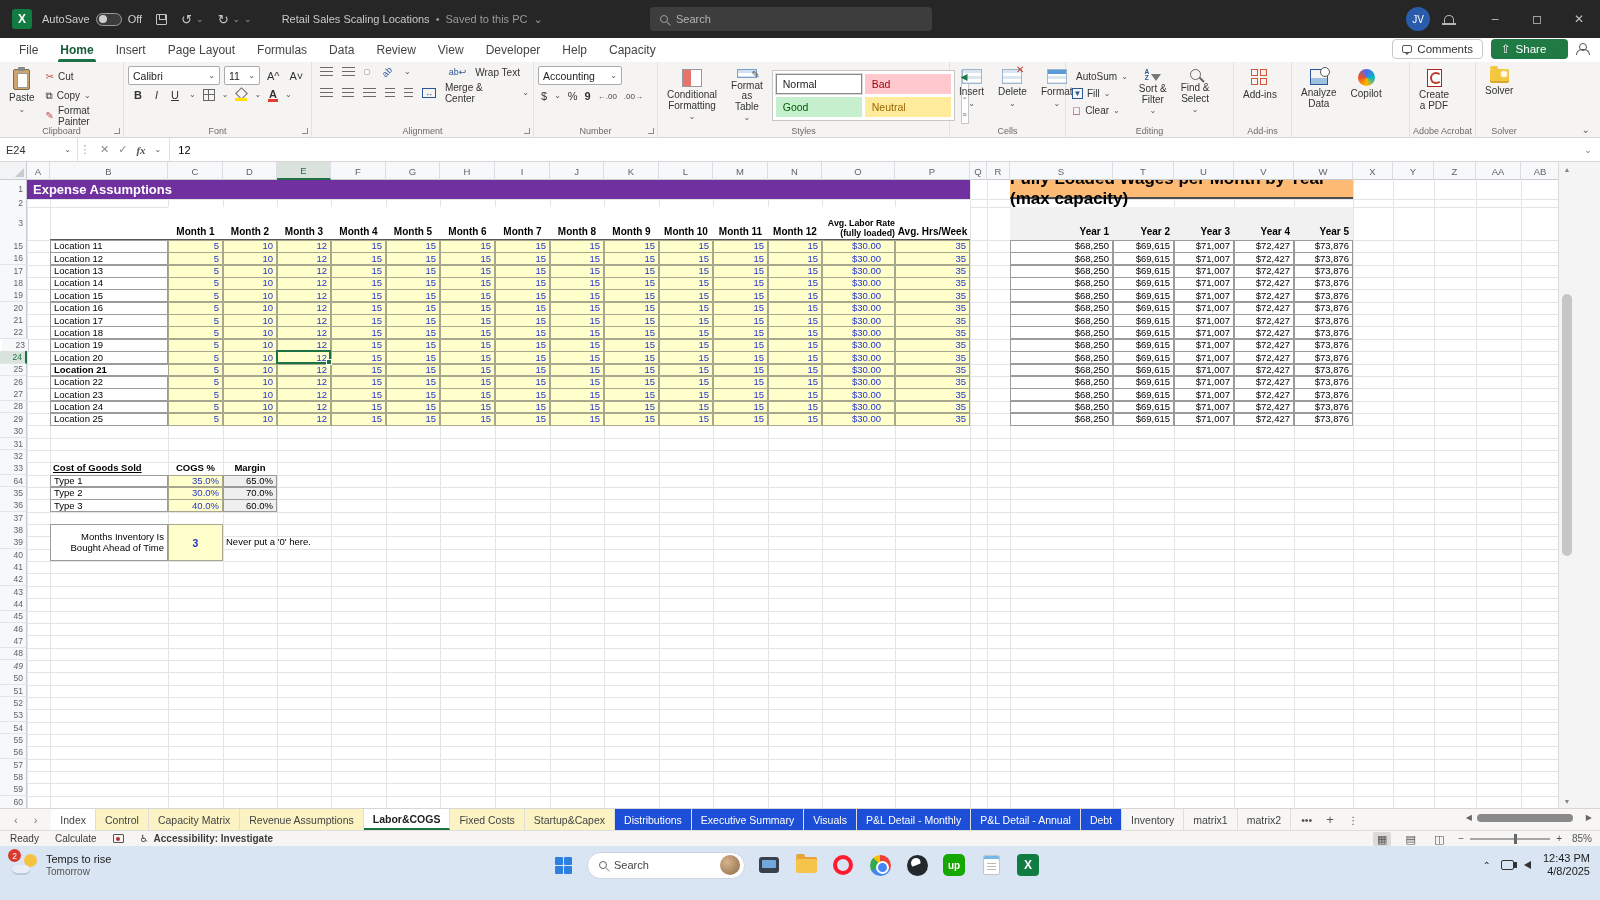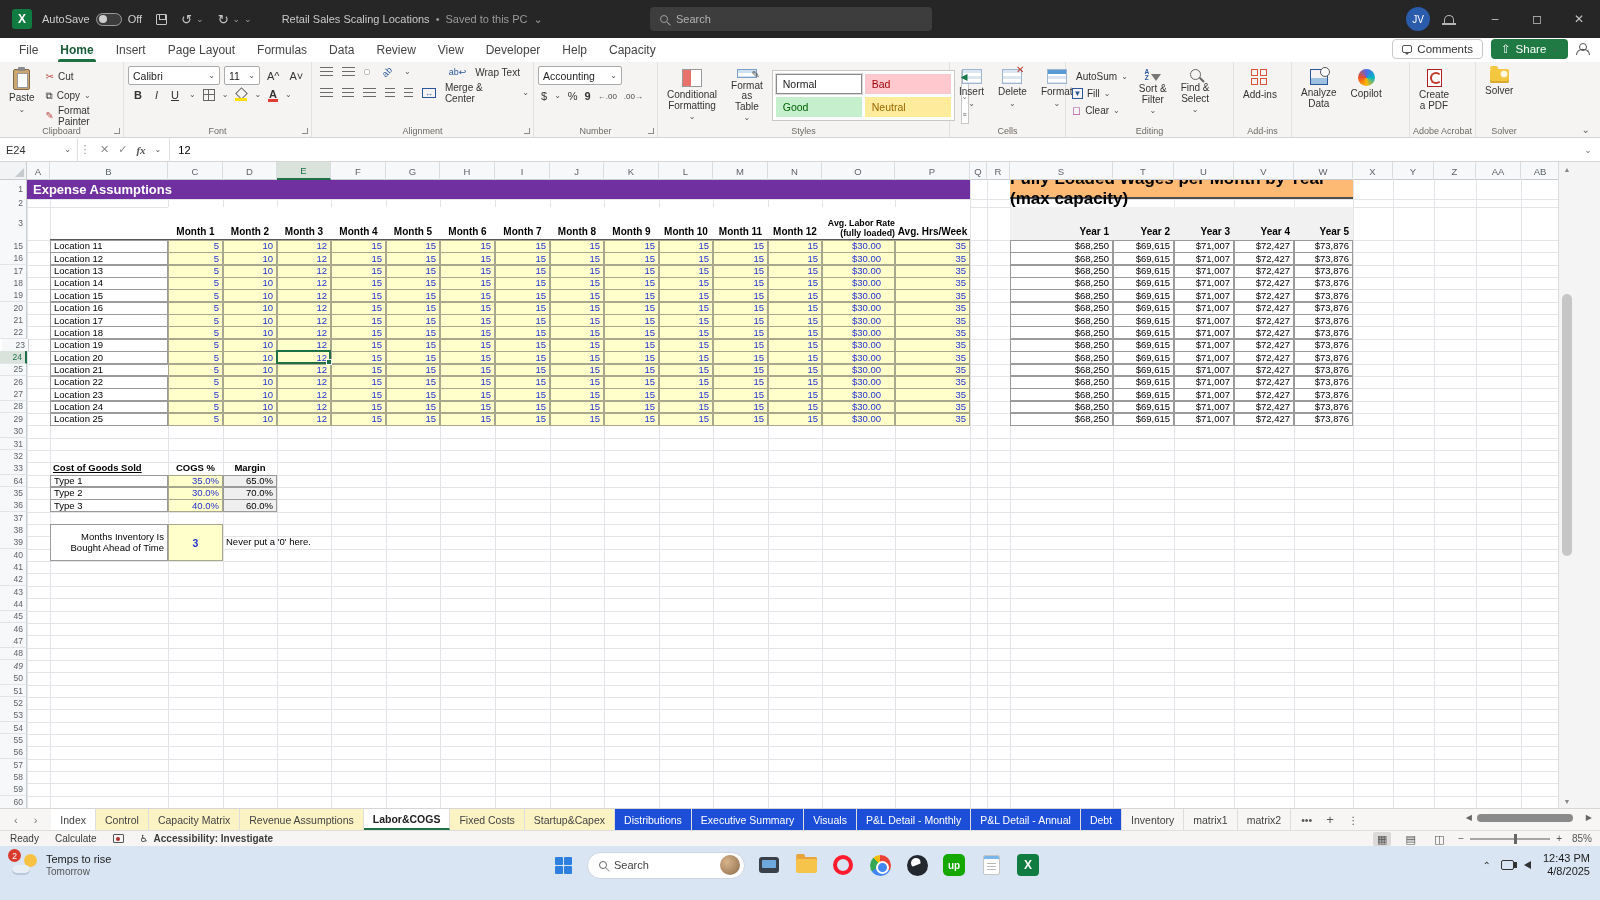--- a/index.html
+++ b/index.html
@@ -883,21 +883,21 @@
         <div class="cell cy" style="left: 659px; top: 189.15px; width: 54px; height: 12.85px;">15</div>
         <div class="cell cy" style="left: 713px; top: 189.15px; width: 55px; height: 12.85px;">15</div>
         <div class="cell cy" style="left: 768px; top: 189.15px; width: 54px; height: 12.85px;">15</div>
         <div class="cell cy pad14" style="left: 822px; top: 189.15px; width: 73px; height: 12.85px;">$30.00</div>
         <div class="cell cy" style="left: 895px; top: 189.15px; width: 75px; height: 12.85px;">35</div>
         <div class="cell" style="left: 1010px; top: 189.15px; width: 103px; height: 12.85px;">$68,250</div>
         <div class="cell" style="left: 1113px; top: 189.15px; width: 61px; height: 12.85px;">$69,615</div>
         <div class="cell" style="left: 1174px; top: 189.15px; width: 60px; height: 12.85px;">$71,007</div>
         <div class="cell" style="left: 1234px; top: 189.15px; width: 60px; height: 12.85px;">$72,427</div>
         <div class="cell" style="left: 1294px; top: 189.15px; width: 59px; height: 12.85px;">$73,876</div>
-        <div class="cell cb" style="left: 50px; top: 201.5px; width: 136px; height: 12.85px;">Location 21</div>
+        <div class="cell cb" style="left: 50px; top: 201.5px; width: 136px; height: 12.85px; font-weight: bold;">Location 21</div>
         <div class="cell cy" style="left: 168px; top: 201.5px; width: 55px; height: 12.85px;">5</div>
         <div class="cell cy" style="left: 223px; top: 201.5px; width: 54px; height: 12.85px;">10</div>
         <div class="cell cy" style="left: 277px; top: 201.5px; width: 54px; height: 12.85px;">12</div>
         <div class="cell cy" style="left: 331px; top: 201.5px; width: 55px; height: 12.85px;">15</div>
         <div class="cell cy" style="left: 386px; top: 201.5px; width: 54px; height: 12.85px;">15</div>
         <div class="cell cy" style="left: 440px; top: 201.5px; width: 55px; height: 12.85px;">15</div>
         <div class="cell cy" style="left: 495px; top: 201.5px; width: 55px; height: 12.85px;">15</div>
         <div class="cell cy" style="left: 550px; top: 201.5px; width: 54px; height: 12.85px;">15</div>
         <div class="cell cy" style="left: 604px; top: 201.5px; width: 55px; height: 12.85px;">15</div>
         <div class="cell cy" style="left: 659px; top: 201.5px; width: 54px; height: 12.85px;">15</div>

